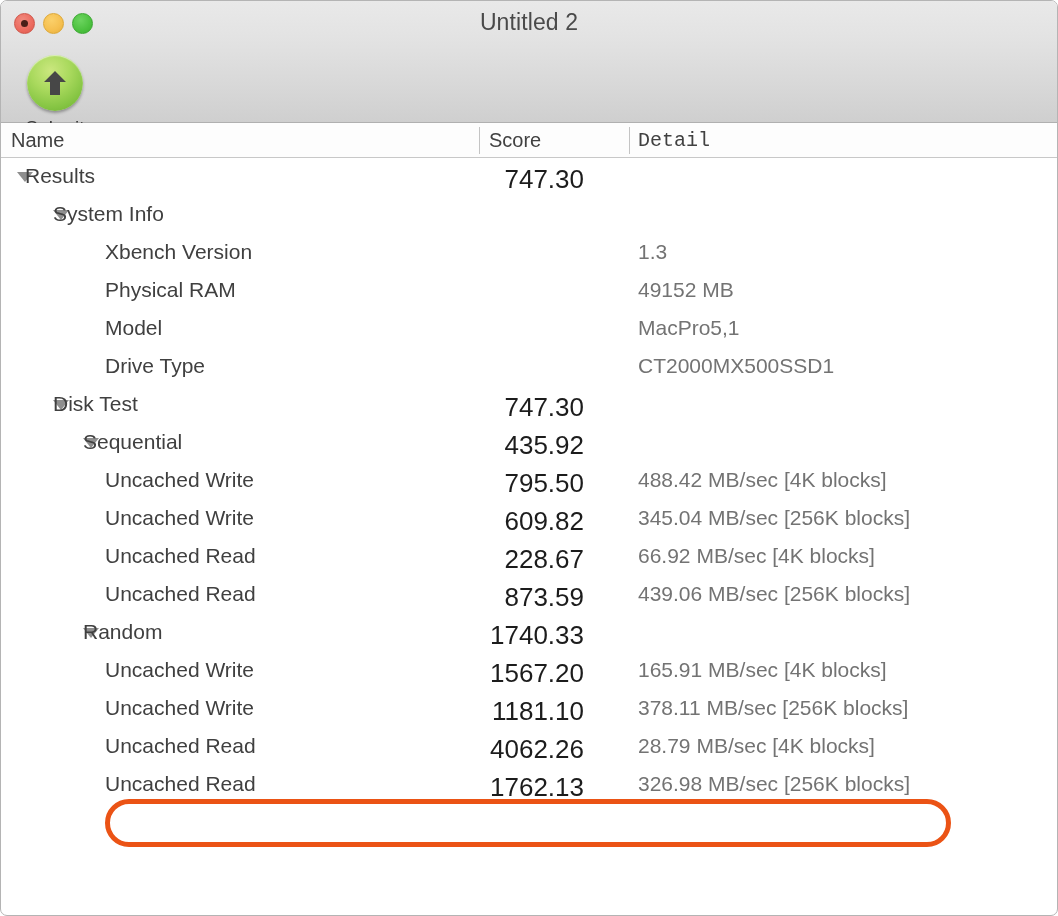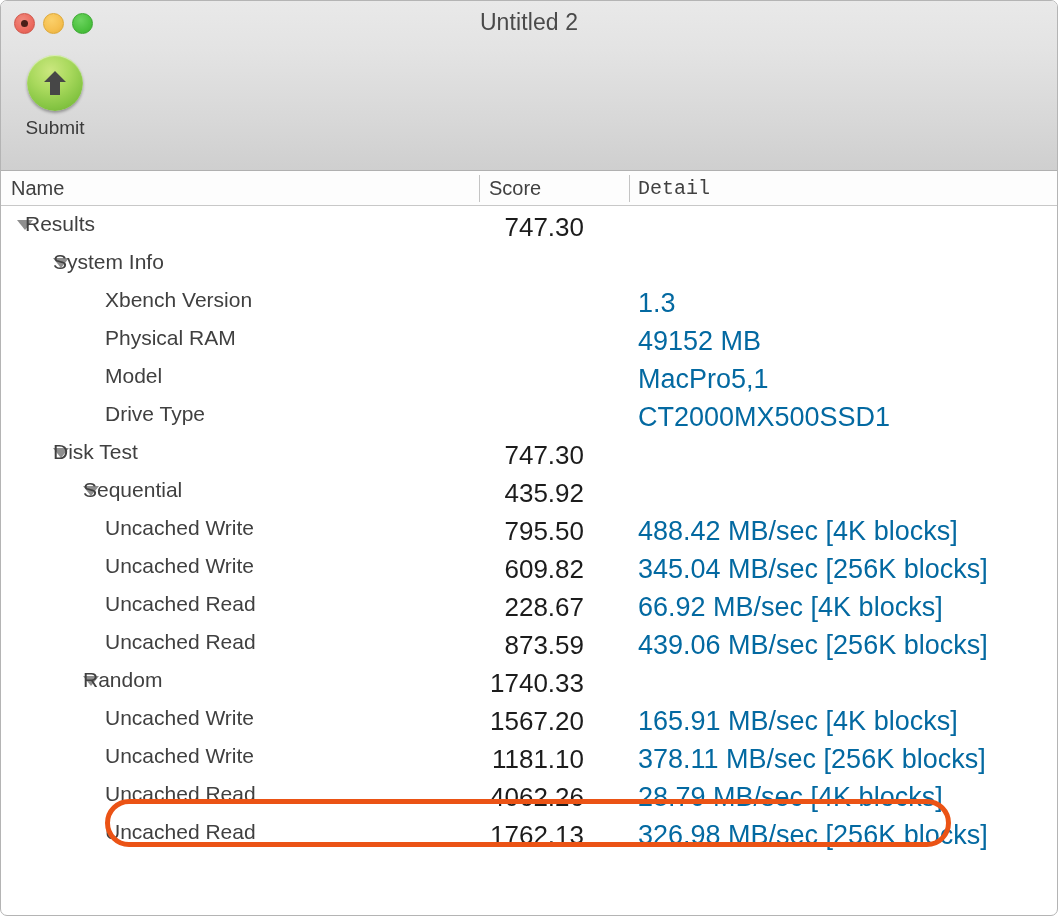--- a/index.html
+++ b/index.html
@@ -21,21 +21,21 @@
     box-sizing: border-box;
     border: 1px solid #b4b4b4;
     border-radius: 7px;
     background: #ffffff;
     overflow: hidden;
   }
 
   
   .chrome {
     position: relative;
-    height: 170px;
+    height: 122px;
     box-sizing: border-box;
     background: linear-gradient(to bottom, #e9e9e9 0%, #e3e3e3 30%, #d8d8d8 70%, #cfcfcf 100%);
     border-bottom: 1px solid #b0b0b0;
   }
 
   .traffic-lights {
     position: absolute;
     left: 13px;
     top: 12px;
     display: flex;
@@ -163,22 +163,22 @@
     top: 6px;
     text-align: right;
     font-size: 26px;
     color: #1c1c1c;
     white-space: nowrap;
   }
   .cell-detail {
     position: absolute;
     left: 637px;
     top: 6px;
-    font-size: 27px;
-    color: #0369a1;
+    font-size: 21px;
+    color: #737373;
     white-space: nowrap;
   }
 
   .lvl-0 { left: 24px; }
   .lvl-1 { left: 52px; }
   .lvl-2 { left: 82px; }
   .lvl-3 { left: 104px; }
 
   .tri {
     position: absolute;

